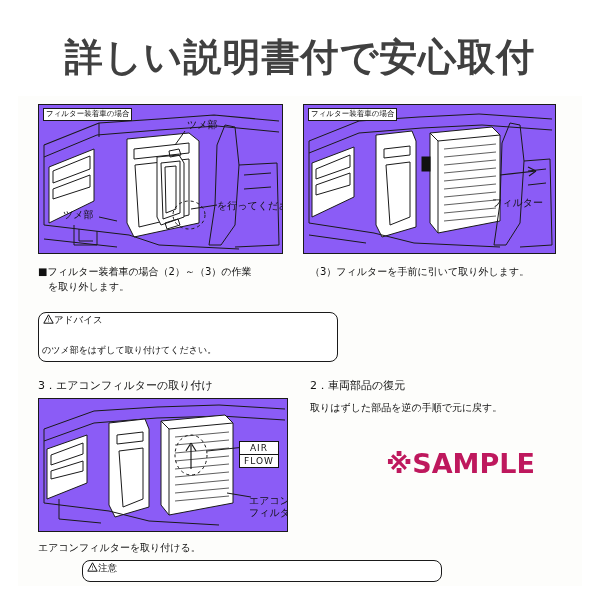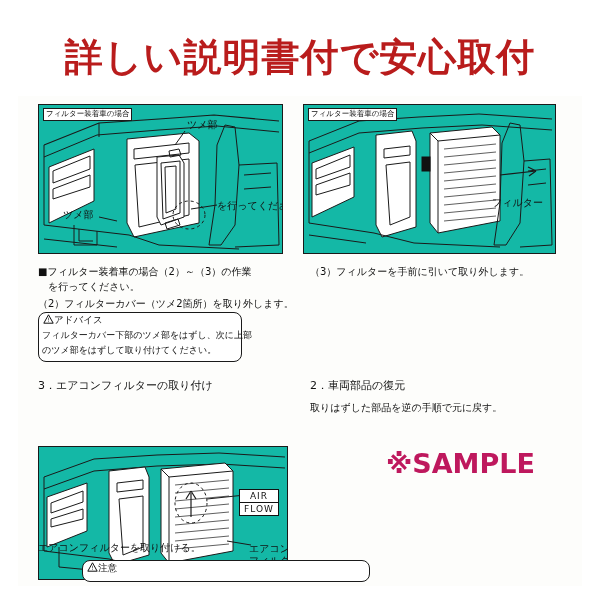--- a/index.html
+++ b/index.html
@@ -25,42 +25,42 @@
   .headline {
     position: absolute;
     left: 0;
     top: 32px;
     width: 600px;
     text-align: center;
     font-family: "DejaVu Sans", sans-serif;
     font-weight: bold;
     font-size: 38px;
     letter-spacing: 1px;
-    color: #b91c1c;
+    color: #404040;
     white-space: nowrap;
   }
   
   .sheet {
     position: absolute;
     left: 18px;
     top: 96px;
     width: 564px;
     height: 490px;
     background: #fdfdfb;
     overflow: hidden;
   }
   .sheet-inner {
     position: absolute;
     inset: 0;
   }
   
   .figbox {
     position: absolute;
     border: 1.3px solid #1a1a1a;
-    background: #14b8a6;
+    background: #8b5cf6;
     box-sizing: border-box;
     overflow: hidden;
   }
   .fig-tl-label {
     position: absolute;
     left: 4px;
     top: 3px;
     border: 1px solid #1a1a1a;
     background: #fff;
     font-family: "DejaVu Sans", sans-serif;
@@ -232,39 +232,37 @@
 
             <path d="M196,70 L232,66" stroke-width="1.2"></path>
             <path d="M232,66 L224,62 M232,66 L225,71" stroke-width="1.2"></path>
           </g>
         </svg>
         <div class="fig-tl-label">フィルター装着車の場合</div>
         <div class="callout" style="left:188px; top:92px;">フィルター</div>
       </div>
 
       <div class="txt t10" style="left:20px; top:168px;">■フィルター装着車の場合（2）～（3）の作業</div>
-      <div class="txt t10" style="left:20px; top:183px;">　を行ってください。</div>
-      <div class="txt t10" style="left:20px; top:200px;">（2）フィルターカバー（ツメ2箇所）を取り外します。</div>
-
-      <div class="roundbox" style="left:20px; top:216px; width:204px; height:50px;">
+      <div class="txt t10" style="left:20px; top:183px;">　を取り外します。</div>
+
+      <div class="roundbox" style="left:20px; top:216px; width:300px; height:50px;">
         <span class="hd">
           <svg width="11" height="10" viewBox="0 0 11 10" style="display:inline-block;vertical-align:-1px">
             <polygon points="5.5,0.8 10.2,9.2 0.8,9.2" fill="none" stroke="#111" stroke-width="1"></polygon>
             <text x="5.5" y="8.2" font-size="6" text-anchor="middle" fill="#111" font-family="DejaVu Sans">!</text>
           </svg><span>アドバイス</span>
         </span>
       </div>
-      <div class="txt t9" style="left:24px; top:232px;">フィルターカバー下部のツメ部をはずし、次に上部</div>
       <div class="txt t9" style="left:24px; top:247px;">のツメ部をはずして取り付けてください。</div>
 
       <div class="txt t10" style="left:292px; top:168px;">（3）フィルターを手前に引いて取り外します。</div>
 
       <div class="txt t11" style="left:20px; top:282px;text-align:center;">3．エアコンフィルターの取り付け</div>
 
-      <div class="figbox" style="left:20px; top:302px; width:250px; height:134px;margin-top:48px;">
+      <div class="figbox" style="left:20px; top:302px; width:250px; height:134px;">
         <svg width="250" height="134" viewBox="0 0 250 134">
           <g fill="none" stroke="#1a1a1a" stroke-width="1">
             <path d="M5,30 L55,12 L118,8 L180,6 L246,10"></path>
             <path d="M5,42 L55,24 L118,19 L182,17 L246,21"></path>
             <path d="M5,30 L5,104"></path>
             <path d="M8,50 L48,36 L48,84 L8,100 Z" fill="#fff"></path>
             <path d="M12,56 L44,44 L44,55 L12,66 Z"></path>
             <path d="M12,72 L44,62 L44,72 L12,80 Z"></path>
 
             <path d="M70,24 L106,20 L110,30 L110,108 L76,118 L70,106 Z" fill="#fff"></path>
@@ -307,21 +305,21 @@
         <div class="callout" style="left:210px; top:108px;">フィルター</div>
       </div>
 
       <div class="txt t11" style="left:292px; top:282px;">2．車両部品の復元</div>
       <div class="txt t10" style="left:292px; top:304px;">取りはずした部品を逆の手順で元に戻す。</div>
 
       <div class="sample" style="left:368px; top:352px;">※SAMPLE</div>
 
       <div class="txt t10" style="left:20px; top:444px;">エアコンフィルターを取り付ける。</div>
 
-      <div class="roundbox" style="left:64px; top:464px; width:288px; height:22px;">
+      <div class="roundbox" style="left:64px; top:464px; width:360px; height:22px;">
         <span class="hd">
           <svg width="11" height="10" viewBox="0 0 11 10" style="display:inline-block;vertical-align:-1px">
             <polygon points="5.5,0.8 10.2,9.2 0.8,9.2" fill="none" stroke="#111" stroke-width="1"></polygon>
             <text x="5.5" y="8.2" font-size="6" text-anchor="middle" fill="#111" font-family="DejaVu Sans">!</text>
           </svg><span>注意</span>
         </span>
       </div>
 
     </div>
   </div>

